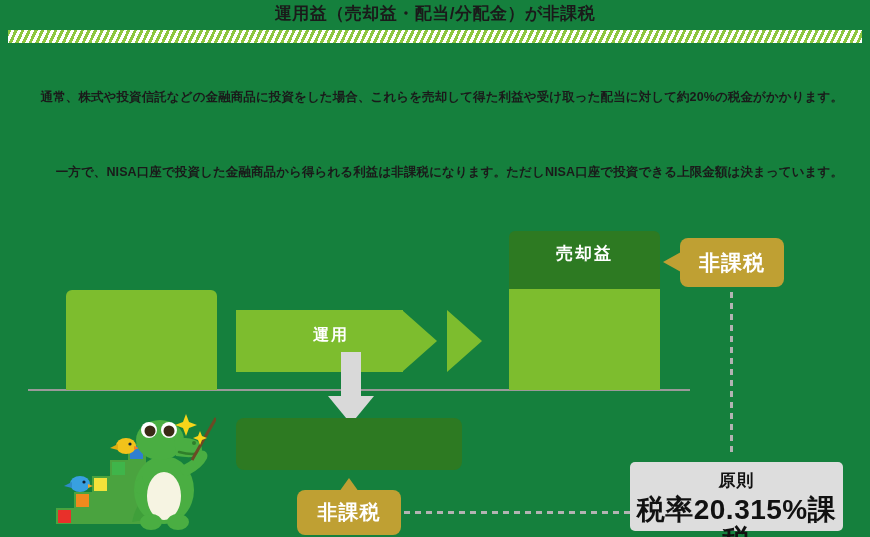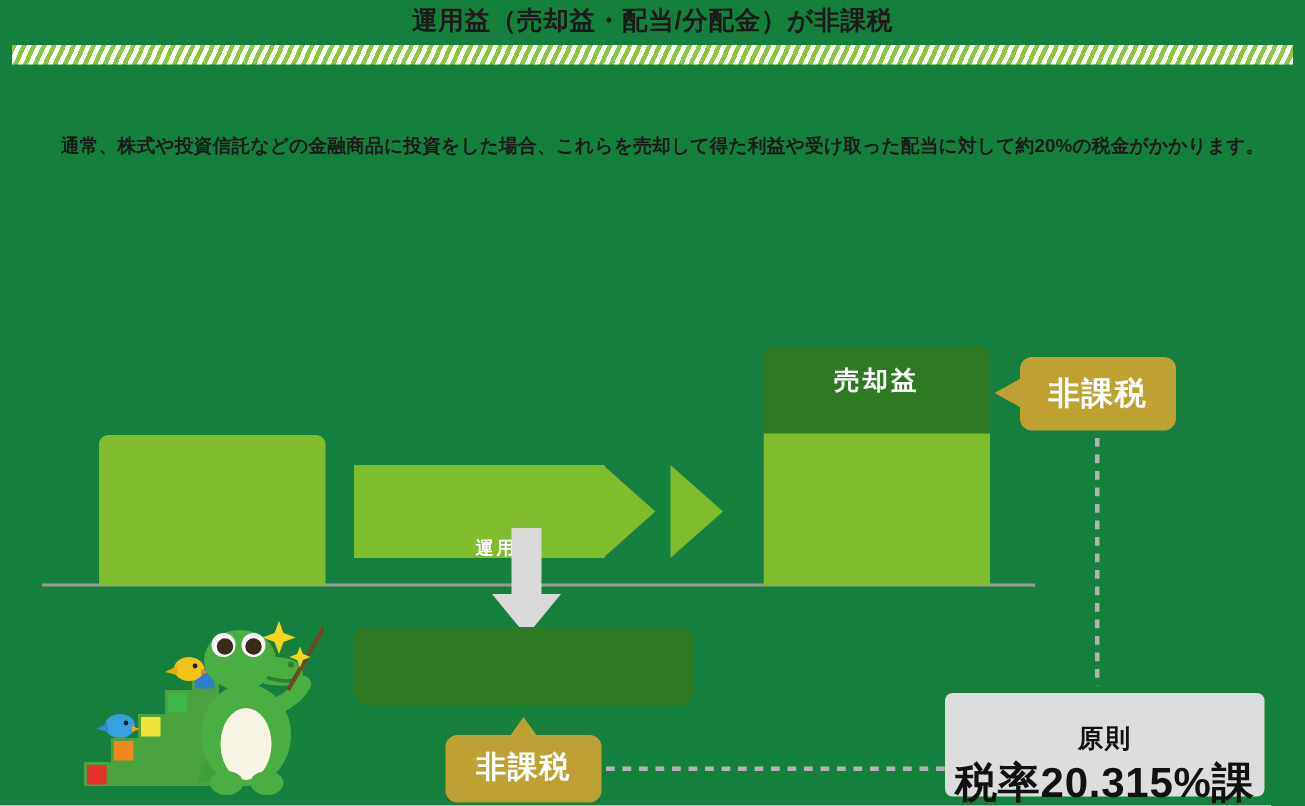--- a/index.html
+++ b/index.html
@@ -157,24 +157,23 @@
     border-bottom: 31px solid transparent;
     border-left: 35px solid #7dbd2e;
   }
   .unyou-label {
     position: absolute;
     left: 236px;
     top: 325px;
     width: 190px;
     text-align: center;
     color: #ffffff;
-    font-size: 12px;
+    font-size: 16px;
     font-weight: bold;
     letter-spacing: 2px;
-    margin-top: 32px;
   }
 
   
   .gray-arrow {
     position: absolute;
     left: 328px;
     top: 352px;
     width: 46px;
     height: 72px;
   }
@@ -303,21 +302,21 @@
     height: 69px;
     background: #dddddd;
     border-radius: 5px;
     text-align: center;
     color: #111111;
   }
   .info-line-1 {
     font-size: 17px;
     font-weight: bold;
     line-height: 28px;
-    padding-top: 17px;
+    padding-top: 5px;
     letter-spacing: 1px;
   }
   .info-line-2 {
     font-size: 28px;
     font-weight: bold;
     line-height: 30px;
     letter-spacing: 0.5px;
   }
 
   
@@ -331,20 +330,21 @@
 </style>
 </head>
 <body>
 
 <div id="page">
 
   <div class="page-title">運用益（売却益・配当/分配金）が非課税</div>
   <div class="stripe-divider"></div>
 
   <p class="para para-1">通常、株式や投資信託などの金融商品に投資をした場合、これらを売却して得た利益や受け取った配当に対して約20%の税金がかかります。</p>
+  <p class="para para-2">一方で、NISA口座で投資した金融商品から得られる利益は非課税になります。ただしNISA口座で投資できる上限金額は決まっています。</p>
 
   <div class="diagram">
 
     <div class="baseline"></div>
 
     <div class="bar-left"></div>
 
     <div class="unyou-arrow">
       <div class="unyou-body"></div>
       <div class="unyou-head"></div>

